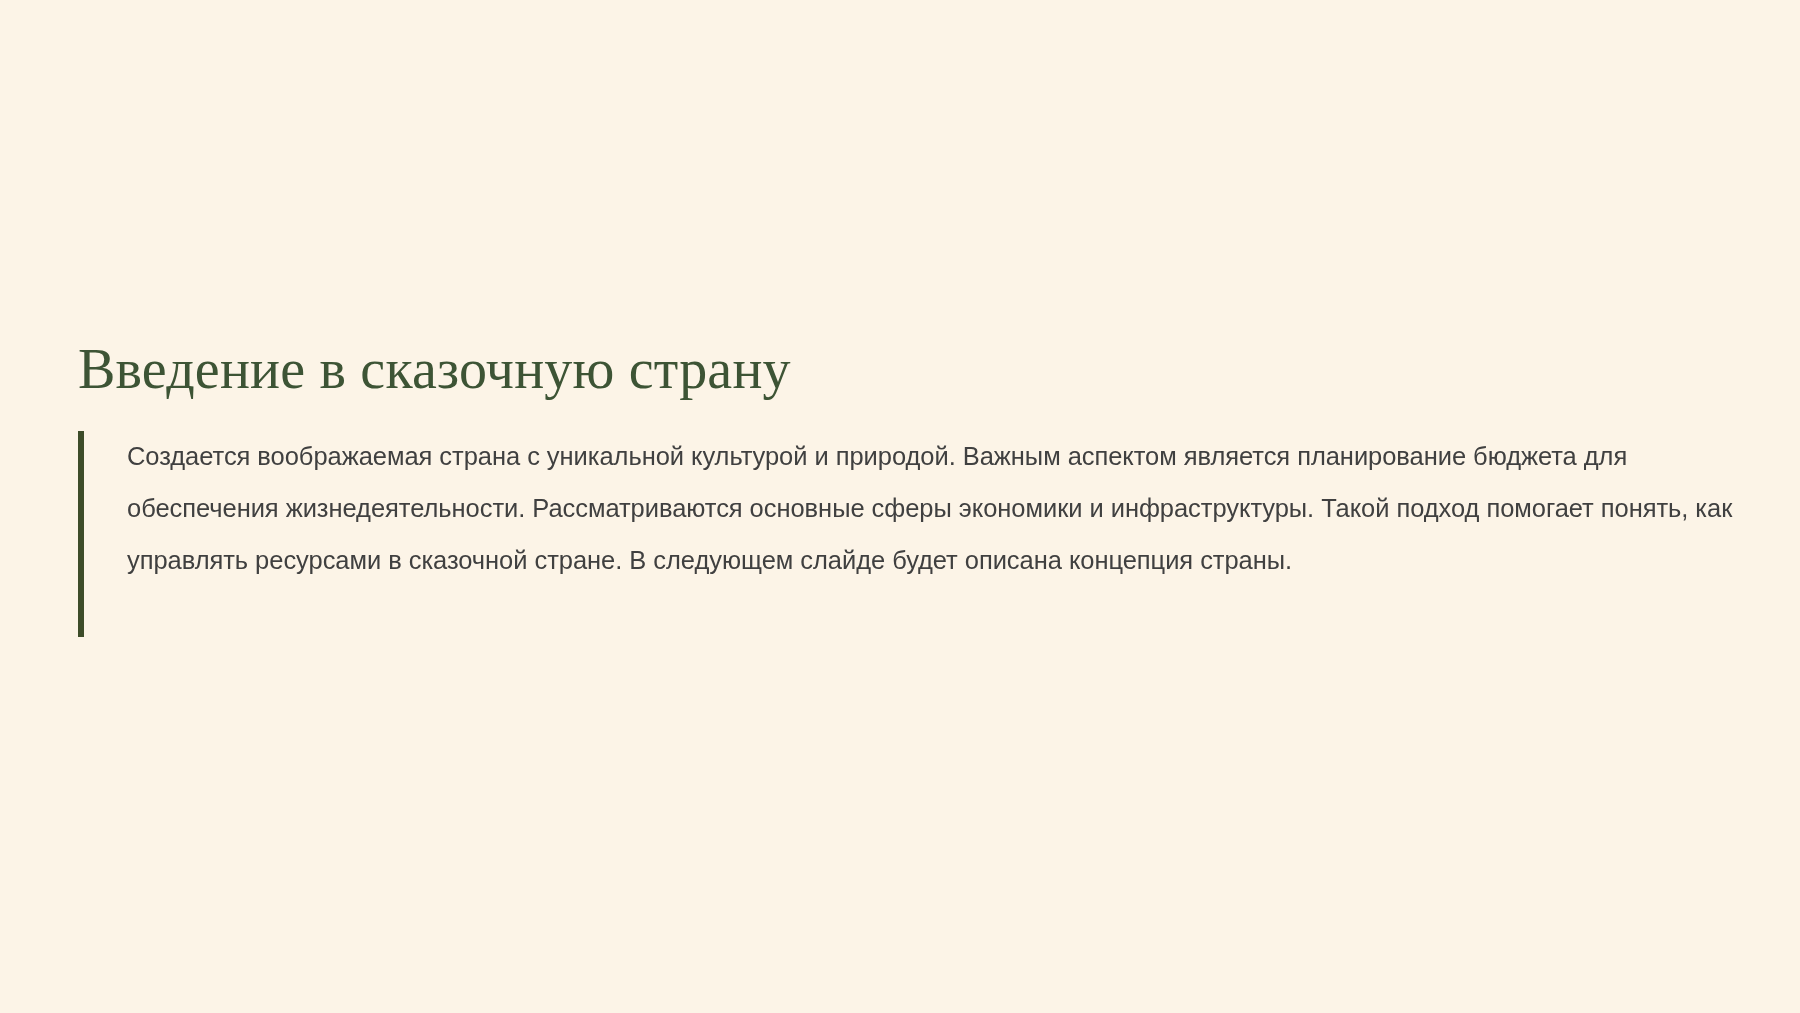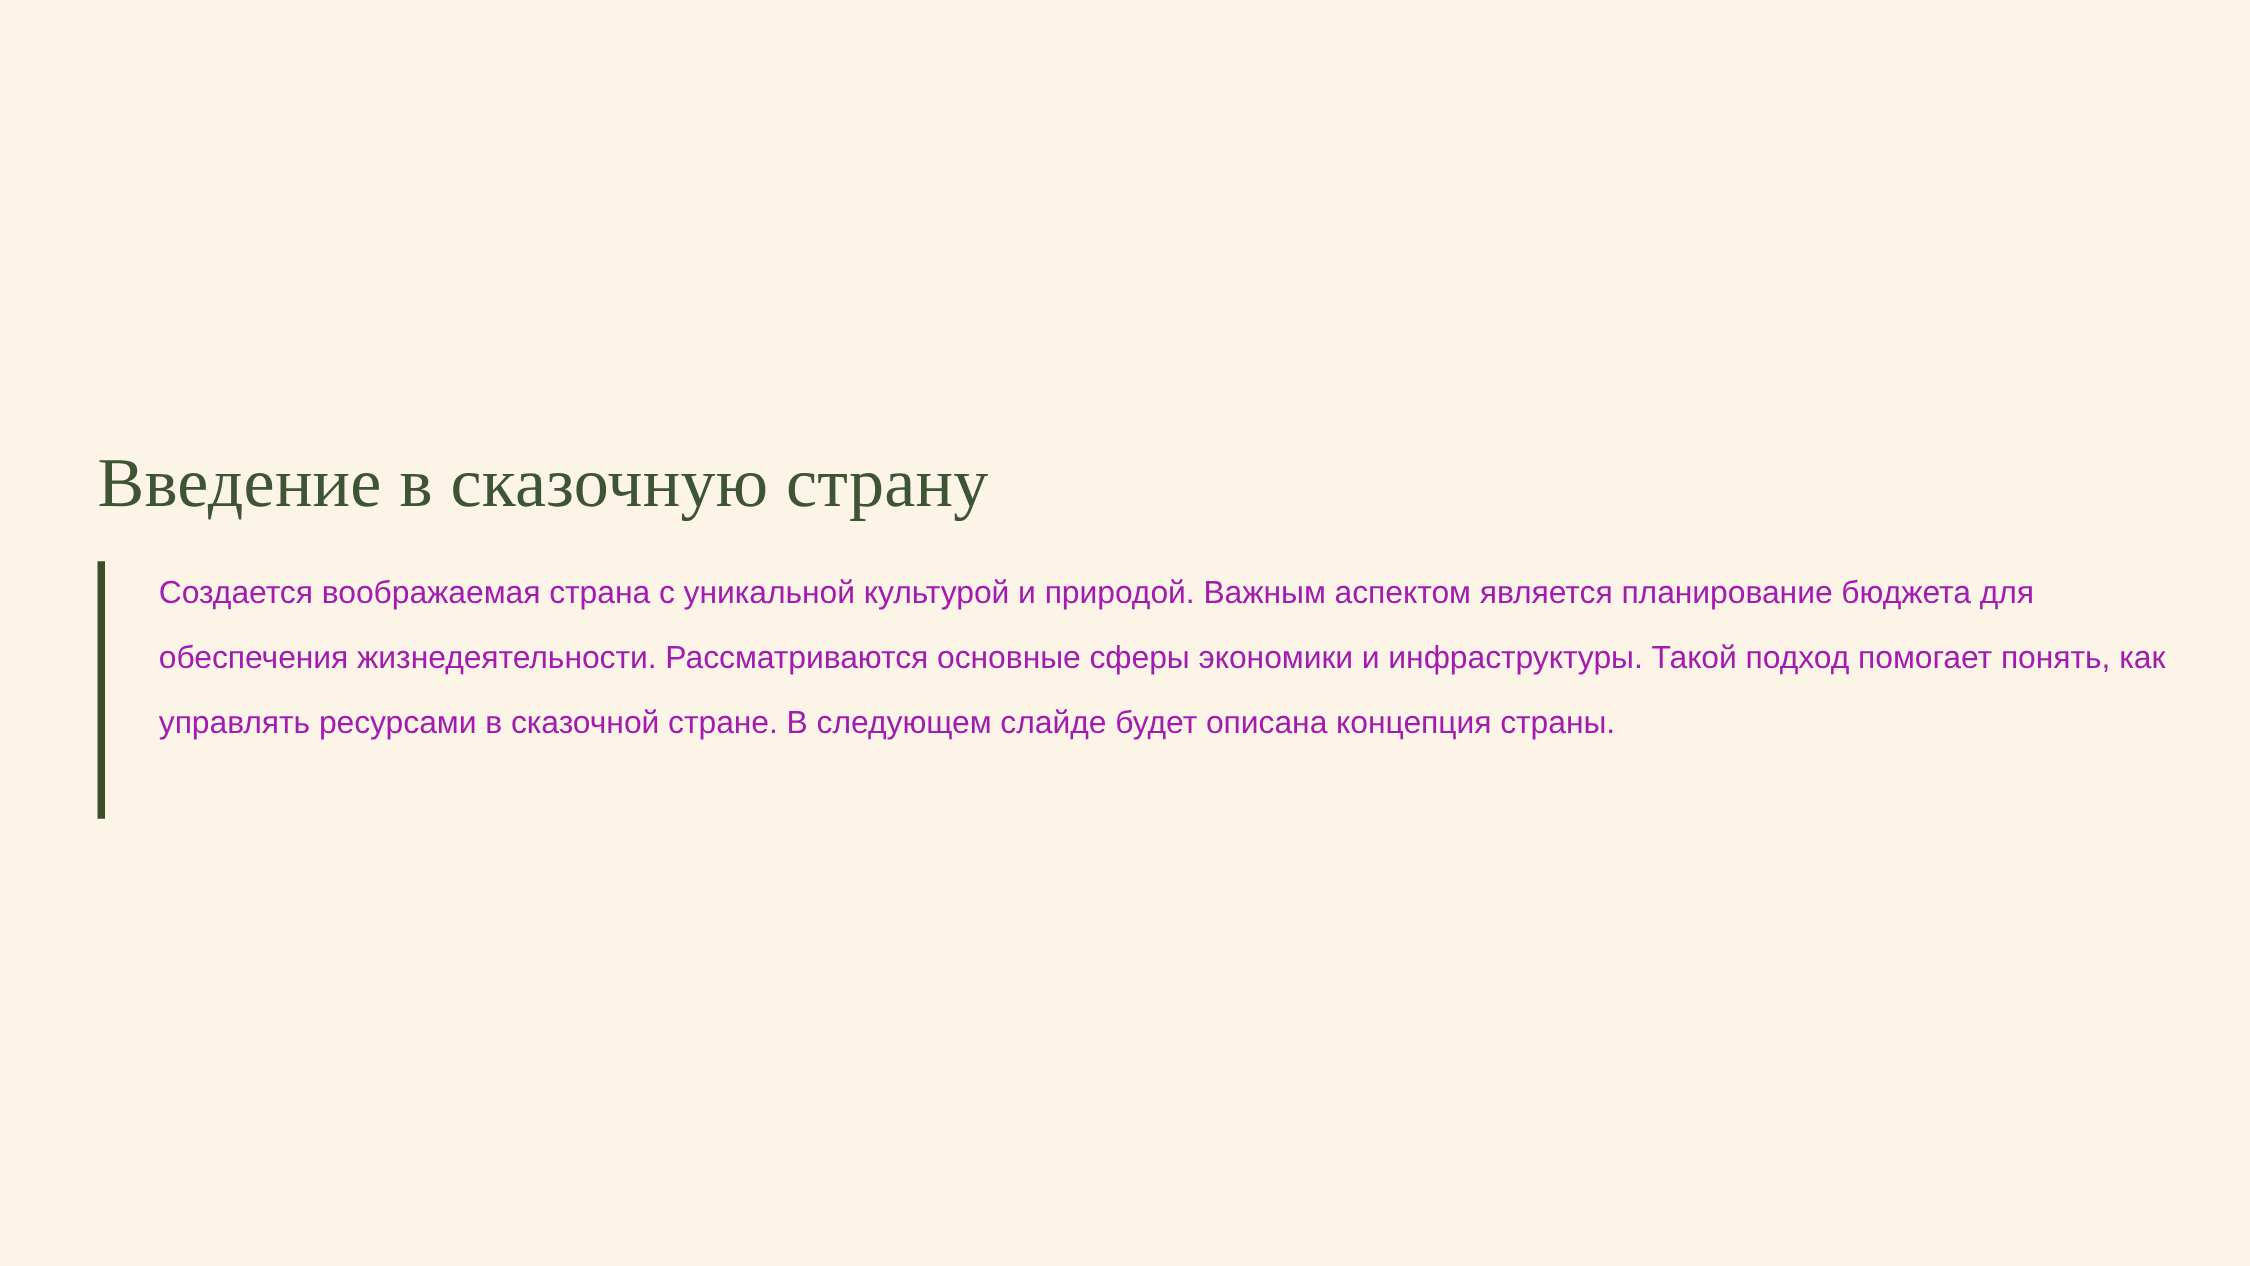--- a/index.html
+++ b/index.html
@@ -23,21 +23,20 @@
     height: 1013px;
     background: #fcf4e7;
     box-sizing: border-box;
   }
 
   .slide-content {
     position: absolute;
     left: 78px;
     top: 338px;
     width: 1660px;
-    margin-top: 18px;
   }
 
   .slide-title {
     font-family: "Liberation Serif", "DejaVu Serif", serif;
     font-size: 56px;
     font-weight: 400;
     line-height: 1.12;
     letter-spacing: 0.2px;
     color: #3d5435;
     margin: 0 0 28px 0;
@@ -62,21 +61,21 @@
 
   .body-text {
     flex: 1 1 auto;
     margin: 0;
     padding-left: 43px;
     padding-top: 1px;
     font-family: "Liberation Sans", sans-serif;
     font-size: 25.5px;
     font-weight: 400;
     line-height: 52px;
-    color: #a21caf;
+    color: #404040;
     letter-spacing: -0.05px;
     max-width: 1608px;
     text-align: left;
   }
 </style>
 </head>
 <body>
 
 <div class="slide">
 

